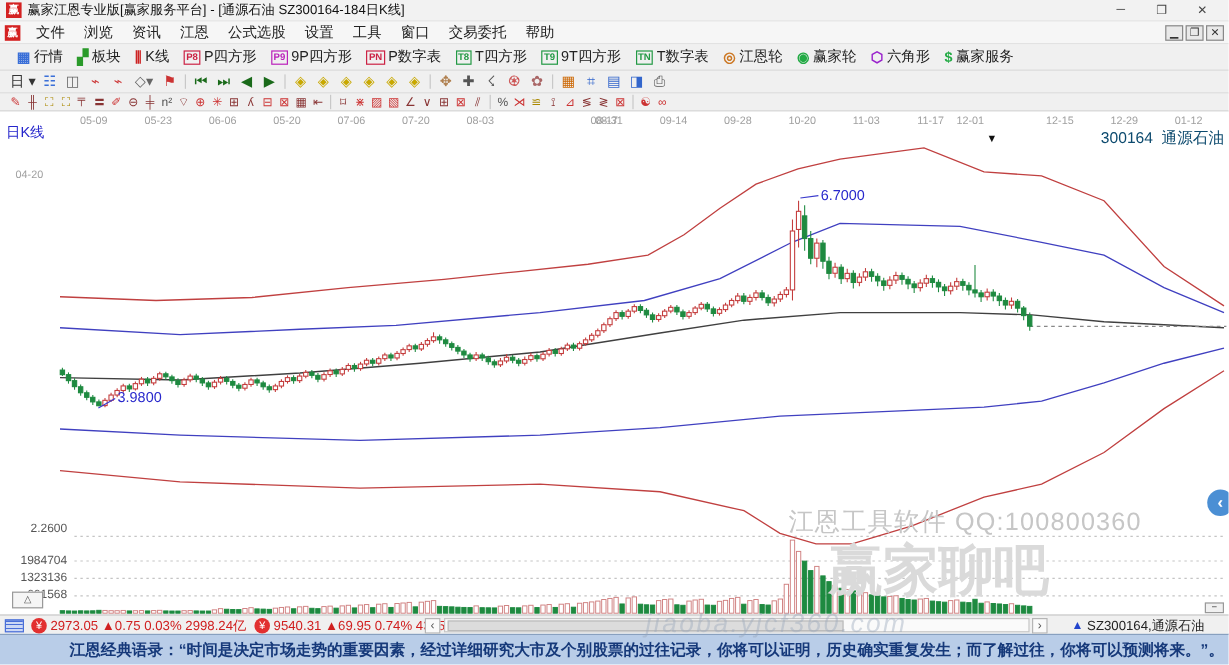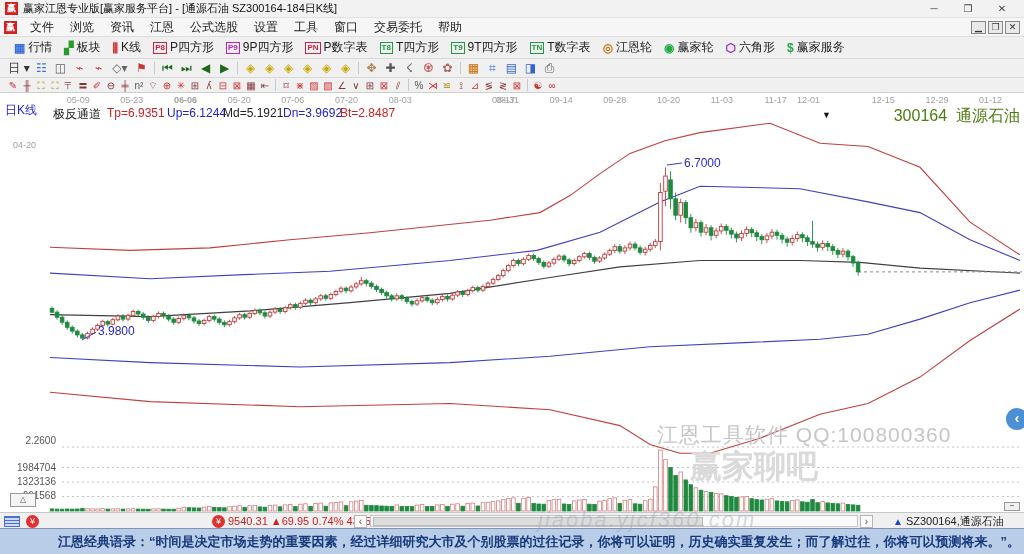--- a/index.html
+++ b/index.html
@@ -28,28 +28,28 @@
   .toolbar3 { height:15px; background:#f0f0f0; display:flex; align-items:center; border-bottom:1px solid #cfcfcf; padding-left:6px; font-size:10px; }
   .ti { width:19px; text-align:center; line-height:17px; }
   .td { width:14px; text-align:center; line-height:13px; }
   .vsep { width:1px; height:12px; background:#c8c8c8; margin:0 3px; }
 
   
   .chart-region { position:relative; width:1024px; height:419px; background:#fff; overflow:hidden; }
   .chart-region svg { position:absolute; left:0; top:0; }
   .date-tick { position:absolute; top:2px; font-size:9px; color:#a0a0a0; white-space:nowrap; }
   .lbl-period { position:absolute; left:5px; top:9px; color:#2626cc; font-size:12px; }
-  .lbl-stock { position:absolute; right:4px; top:13px; color:#4d7c0f; font-size:16px; }
+  .lbl-stock { position:absolute; right:4px; top:13px; color:#0c4a6e; font-size:13px; }
   .ind-row { position:absolute; left:0; top:13px; width:100%; height:14px; font-size:12px; }
   .ind-row span { position:absolute; white-space:nowrap; }
   .anno { position:absolute; font-size:12px; color:#2828cc; }
   .tri-marker { position:absolute; font-size:9px; color:#111; }
   .axis-lbl { position:absolute; left:0; width:56px; text-align:right; font-size:10px; color:#555; }
   .wm1 { position:absolute; left:657px; top:328px; font-size:21px; color:#c6c6c6; letter-spacing:1px; white-space:nowrap; }
-  .wm2 { position:absolute; left:690px; top:352px; font-size:32px; font-weight:bold; color:#dadada; white-space:nowrap; }
+  .wm2 { position:absolute; left:690px; top:352px; font-size:46px; font-weight:bold; color:#dadada; white-space:nowrap; }
   .wm-logo { position:absolute; left:664px; top:347px; width:88px; height:88px; border:6px solid #e0dede; border-radius:50%; display:flex; align-items:center; justify-content:center; font-size:22px; font-weight:bold; color:#d8c6c6; letter-spacing:2px; }
   .fab { position:absolute; left:1006px; top:315px; width:22px; height:22px; border-radius:50%; background:#4b8fd4; color:#fff; font-weight:bold; font-size:14px; text-align:center; line-height:20px; }
   .btn-expand { position:absolute; left:10px; top:400px; width:26px; height:14px; border:1px solid #999; background:#f5f5f5; font-size:8px; text-align:center; line-height:12px; color:#555; }
   .btn-minus { position:absolute; left:1004px; top:409px; width:16px; height:9px; border:1px solid #999; background:#f0f0f0; font-size:8px; line-height:6px; text-align:center; color:#333; }
 
   
   .scrollrow { position:relative; height:16px; background:#f0f0f0; border-top:1px solid #c8c8c8; font-size:11px; }
   .sr { position:absolute; top:0; height:16px; display:flex; align-items:center; white-space:nowrap; }
   .grid-ic { width:16px; height:11px; border:1px solid #4a6fd8; background:
     repeating-linear-gradient(0deg,#cdd9f5 0 2px,#4a6fd8 2px 3px),
@@ -727,49 +727,41 @@
         <rect x="856.3" y="170.0" width="3.6" height="8.8" fill="#1e8a40" stroke="#1e8a40" stroke-width="0.9"></rect>
         <rect x="856.3" y="412.3" width="3.6" height="5.7" fill="#1e8a40" stroke="#1e8a40" stroke-width="0.8"></rect>
         <line x1="667" y1="72" x2="682" y2="70" stroke="#3a3acc" stroke-width="1"></line>
         <line x1="82" y1="247" x2="96" y2="239" stroke="#3a3acc" stroke-width="1"></line>
       </svg>
 
     <div id="date-row">
         <span class="date-tick" style="left: 13px; margin-top: 45px;">04-20</span>
         <span class="date-tick" style="left: 66.67px;">05-09</span>
         <span class="date-tick" style="left: 120.34px;">05-23</span>
-        <span class="date-tick" style="left: 174.01px; font-weight: bold;">06-06</span>
+        <span class="date-tick" style="left: 174.01px;">06-06</span>
         <span class="date-tick" style="left: 227.68px;">05-20</span>
         <span class="date-tick" style="left: 281.35px;">07-06</span>
         <span class="date-tick" style="left: 335.02px;">07-20</span>
         <span class="date-tick" style="left: 388.69px;">08-03</span>
         <span class="date-tick" style="left: 457px; margin-left: 35px;">08-17</span>
         <span class="date-tick" style="left: 496.03px; text-align: right;">08-31</span>
         <span class="date-tick" style="left: 549.7px;">09-14</span>
         <span class="date-tick" style="left: 603.37px;">09-28</span>
         <span class="date-tick" style="left: 657.04px;">10-20</span>
         <span class="date-tick" style="left: 710.71px;">11-03</span>
         <span class="date-tick" style="left: 764.38px;">11-17</span>
         <span class="date-tick" style="left: 797px;">12-01</span>
         <span class="date-tick" style="left: 871.72px;">12-15</span>
         <span class="date-tick" style="left: 925.39px;">12-29</span>
         <span class="date-tick" style="left: 979.06px;">01-12</span>
       </div>
 
     <span class="lbl-period">日K线</span>
     <span class="lbl-stock"><span>300164</span>&nbsp;&nbsp;<span>通源石油</span></span>
 
-    <div class="ind-row">
-      <span style="left:53px;color:#222">极反通道</span>
-    <span style="left: 107px; color: rgb(204, 34, 34);">Tp=6.9351</span>
-        <span style="left: 167px; color: rgb(34, 34, 204);">Up=6.1244</span>
-        <span style="left: 223px; color: rgb(34, 34, 34);">Md=5.1921</span>
-        <span style="left: 283px; color: rgb(34, 34, 204);">Dn=3.9692</span>
-        <span style="left: 340px; color: rgb(204, 34, 34);">Bt=2.8487</span>
-      </div>
 
     <span class="anno" style="left:684px;top:63px">6.7000</span>
     <span class="anno" style="left:98px;top:231px">3.9800</span>
     <span class="tri-marker" style="left:822px;top:17px">▼</span>
 
     <span class="axis-lbl" style="top:342px">2.2600</span>
     <span class="axis-lbl" style="top:369px">1984704</span>
     <span class="axis-lbl" style="top:383px">1323136</span>
     <span class="axis-lbl" style="top:397px">661568</span>
 
@@ -780,20 +772,21 @@
     <div class="btn-minus">−</div>
     <div class="fab">‹</div>
   </div>
 
   <div class="scrollrow">
     <div class="sr" style="left:4px">
         <div class="grid-ic"></div>
       </div>
     <div class="sr" style="left:26px">
       <span class="idx-ic">¥</span>
+      <span class="idx-txt">2973.05 ▲0.75 0.03% 2998.24亿</span>
     </div>
     <div class="sr" style="left:212px">
       <span class="idx-ic">¥</span>
       <span class="idx-txt">9540.31 ▲69.95 0.74% 4315.76亿</span>
     </div>
     <div class="sr" style="left:354px">
         <div class="sb-arrow">‹</div>
       </div>
     <div class="sb-track">
         <div class="sb-thumb"></div>

